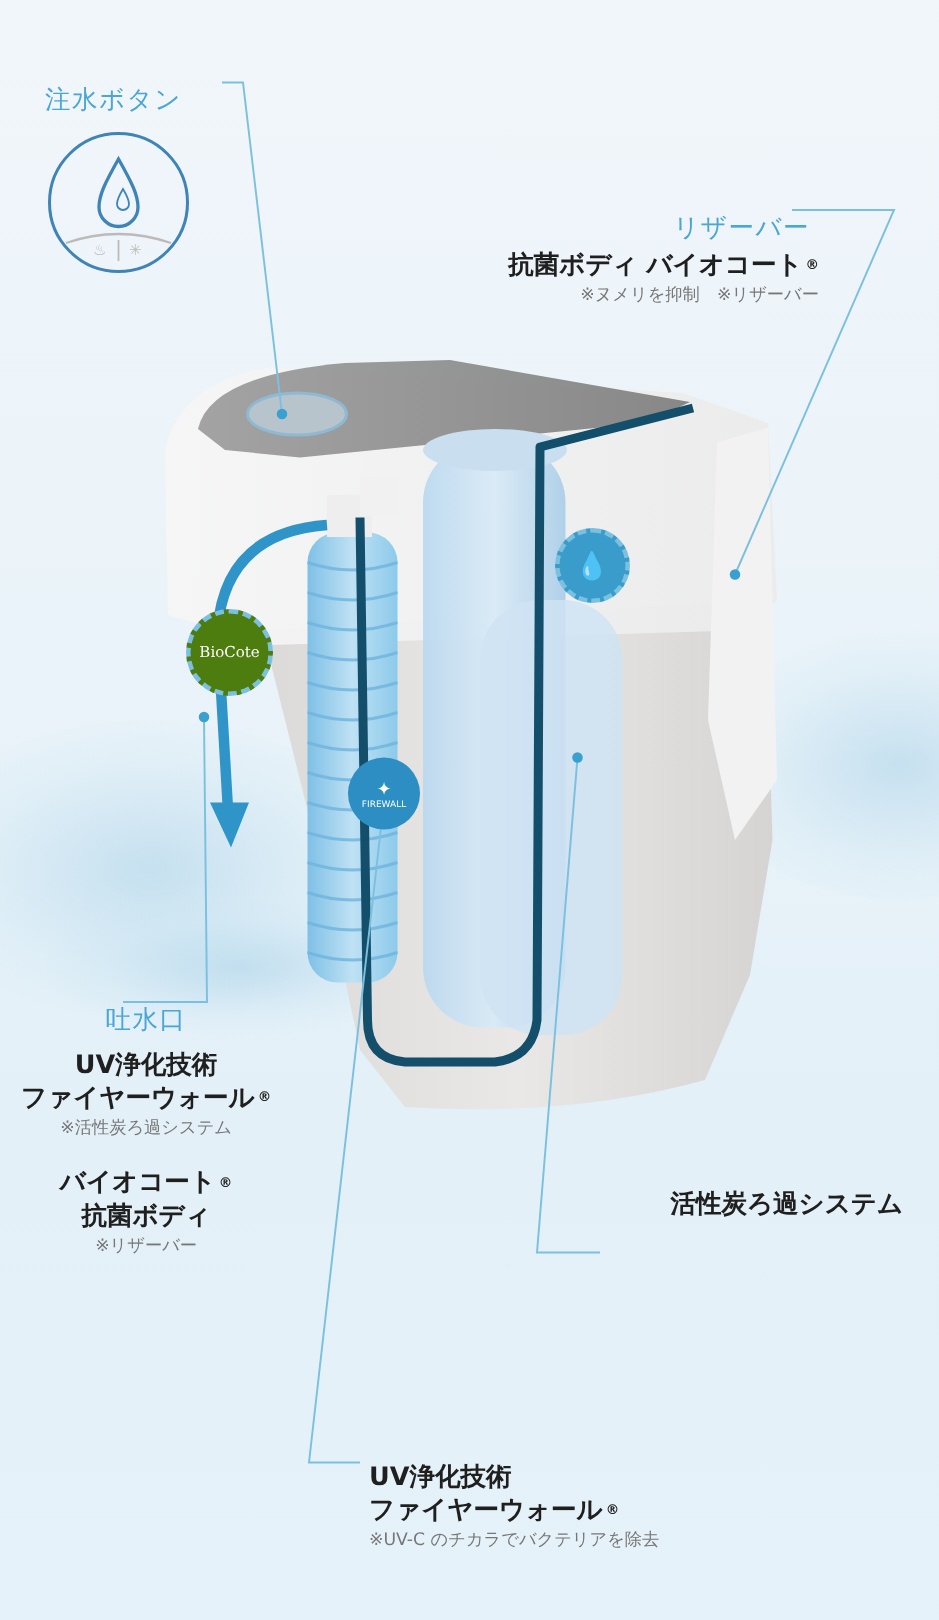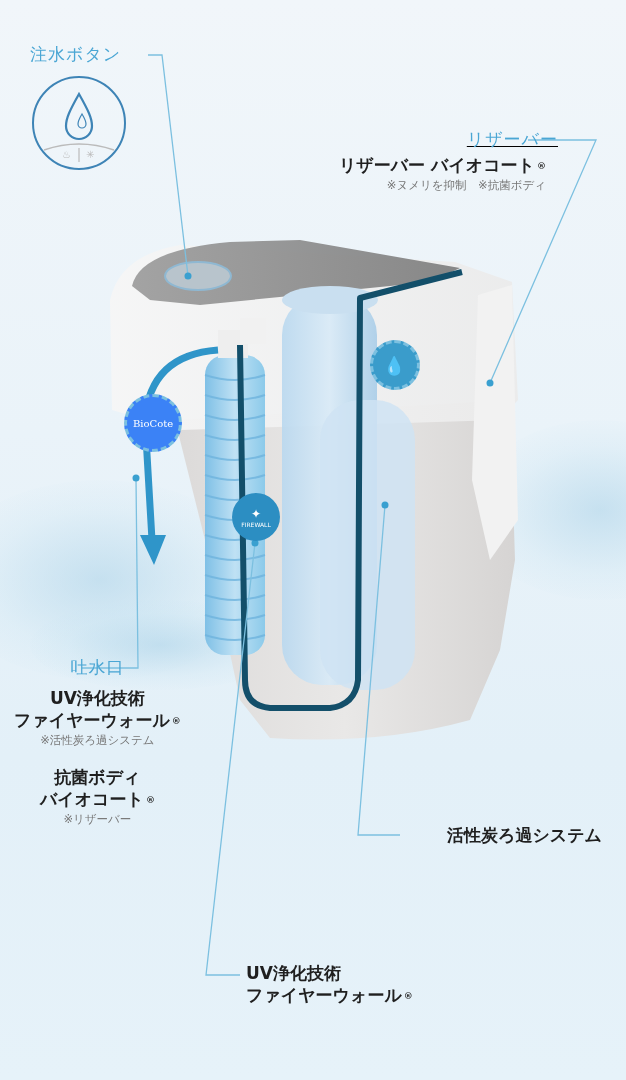--- a/index.html
+++ b/index.html
@@ -1,21 +1,21 @@
 <!DOCTYPE html>
 <html><head>
   <meta charset="utf-8">
   <style>
     html, body { margin: 0; padding: 0; }
     body {
       width: 626px; height: 1080px; position: relative; overflow: hidden;
       background: linear-gradient(180deg, #f1f6fa 0%, #eaf3f9 40%, #e3f0f8 70%, #e6f2f9 100%);
       font-family: "DejaVu Sans", sans-serif;
     }
-    .abs { position: absolute; }
+    .abs { position: absolute; margin-top: 12px; }
     .label-blue { color: #4aa6d4; font-size: 17px; letter-spacing: 1px; }
     .title { color: #1f1f1f; font-weight: bold; font-size: 17px; line-height: 22px; }
     .note { color: #777; font-size: 11.5px; line-height: 16px; }
     .reg { font-size: 9px; vertical-align: middle; margin-left: 2px; }
     .wave {
       position: absolute; border-radius: 50%;
       background: radial-gradient(ellipse at center, rgba(170,210,232,0.55) 0%, rgba(200,228,242,0.25) 50%, rgba(230,242,249,0) 75%);
     }
     svg.overlay { position: absolute; left: 0; top: 0; }
   </style>
@@ -106,21 +106,21 @@
   </g>
   <g fill="#3aa0d0">
     <circle cx="188" cy="276" r="3.5"></circle>
     <circle cx="490" cy="383" r="3.5"></circle>
     <circle cx="136" cy="478" r="3.5"></circle>
     <circle cx="385" cy="505" r="3.5"></circle>
     <circle cx="255" cy="543" r="3.5"></circle>
   </g>
 </svg>
 
-<div class="abs" style="left:124px; top:394px; width:52px; height:52px; border-radius:50%; background:#3b82f6; border:3px dashed #7cc0e0; color:#fff; font-family:'DejaVu Serif', serif; font-size:10px; display:flex; align-items:center; justify-content:center;">
+<div class="abs" style="left:124px; top:394px; width:52px; height:52px; border-radius:50%; background:#4d7c0f; border:3px dashed #7cc0e0; color:#fff; font-family:'DejaVu Serif', serif; font-size:10px; display:flex; align-items:center; justify-content:center;">
   <span>BioCote</span>
 </div>
 <div class="abs" style="left:370px; top:340px; width:44px; height:44px; border-radius:50%; background:#3a9ccb; border:3px dashed #7cc0e0; color:#fff; font-size:18px; display:flex; align-items:center; justify-content:center;">
   <span>💧</span>
 </div>
 <div class="abs" style="left:232px; top:493px; width:48px; height:48px; border-radius:50%; background:#2c8ec2; color:#fff; font-size:6px; display:flex; flex-direction:column; align-items:center; justify-content:center;">
   <span style="font-size:12px;">✦</span>
   <span>FIREWALL</span>
 </div>
 
@@ -129,48 +129,49 @@
   <svg width="90" height="90" style="position:absolute; left:0; top:0;">
     <path d="M45 16 C36 32 32 40 32 48 A13 13 0 0 0 58 48 C58 40 54 32 45 16 Z" fill="none" stroke="#3e84b6" stroke-width="2.2"></path>
     <path d="M48 36 C45 41 44 44 44 46 A4 4 0 0 0 52 46 C52 44 51 41 48 36 Z" fill="none" stroke="#3e84b6" stroke-width="1.2"></path>
     <path d="M10 72 Q45 60 80 72" fill="none" stroke="#bbb" stroke-width="1.5"></path>
     <text x="28" y="80" font-size="10" fill="#bbb">♨</text>
     <line x1="45" y1="70" x2="45" y2="84" stroke="#bbb" stroke-width="1.2"></line>
     <text x="52" y="80" font-size="10" fill="#bbb">✳</text>
   </svg>
 </div>
 
-<div class="abs" style="right:68px; top:128px; text-align:right;text-decoration:underline;">
+<div class="abs" style="right:86px; top:128px; text-align:right;">
   <div class="label-blue">リザーバー</div>
 </div>
 <div class="abs" style="left:280px; top:154px; width:266px; text-align:right;">
-  <div class="title"><span>リザーバー バイオコート</span><span class="reg">®</span></div>
-  <div class="note">※ヌメリを抑制　※抗菌ボディ</div>
+  <div class="title"><span>抗菌ボディ バイオコート</span><span class="reg">®</span></div>
+  <div class="note">※ヌメリを抑制　※リザーバー</div>
 </div>
 
 <div class="abs" style="left:14px; top:656px;text-align:center;">
   <div class="label-blue">吐水口</div>
   <div style="margin-top:8px;">
     <div class="title">
       <div>UV浄化技術</div>
       <div><span>ファイヤーウォール</span><span class="reg">®</span></div>
     </div>
     <div class="note">※活性炭ろ過システム</div>
   </div>
   <div style="margin-top:18px;">
     <div class="title">
+      <div><span>バイオコート</span><span class="reg">®</span></div>
       <div>抗菌ボディ</div>
-      <div><span>バイオコート</span><span class="reg">®</span></div>
     </div>
     <div class="note">※リザーバー</div>
   </div>
 </div>
 
-<div class="abs" style="left:280px; top:824px; width:322px; text-align:right;">
+<div class="abs" style="left:280px; top:780px; width:322px; text-align:right;">
   <div class="title">活性炭ろ過システム</div>
 </div>
 
 <div class="abs" style="left:246px; top:962px;">
   <div class="title">
     <div>UV浄化技術</div>
     <div><span>ファイヤーウォール</span><span class="reg">®</span></div>
   </div>
+  <div class="note">※UV-C のチカラでバクテリアを除去</div>
 </div>
 
 </body></html>

